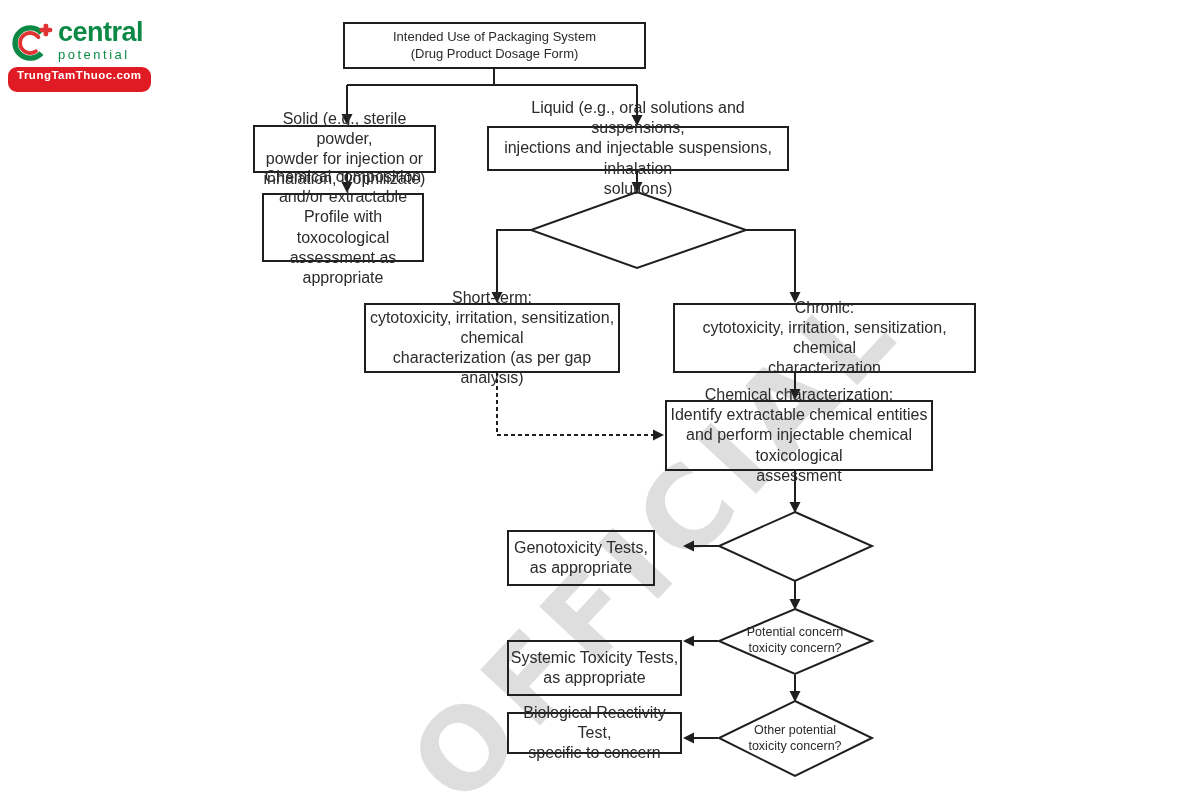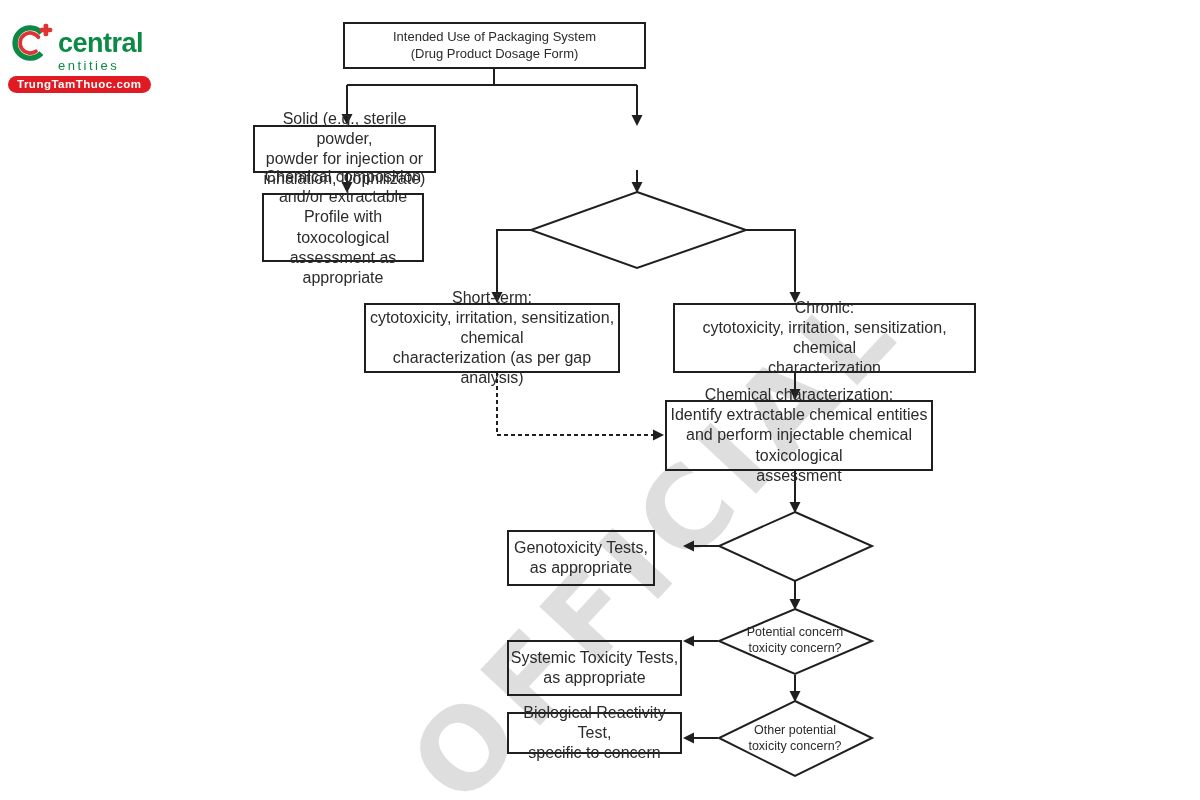--- a/index.html
+++ b/index.html
@@ -27,26 +27,26 @@
   .node-text { white-space:pre-line; font-size:16px; line-height:1.26; }
   .dlabel {
     position:absolute; z-index:2; transform:translate(-50%,-50%);
     text-align:center; white-space:pre-line; color:#2b2b2b;
     font-size:12.5px; line-height:1.26;
   }
   
   .logo { position:absolute; left:8px; top:18px; z-index:3; width:150px; }
   .logo-row { display:flex; align-items:flex-start; }
   .logo-mark { width:46px; height:42px; margin-top:4px; }
-  .logo-textcol { margin-left:4px;margin-top:11px; }
+  .logo-textcol { margin-left:4px; }
   .brand { font-size:27px; font-weight:bold; color:#0c8a45; line-height:1.05; letter-spacing:-0.5px; }
   .sub { font-size:13px; color:#0c8a45; letter-spacing:2.5px; margin-top:1px; }
   .badge {
     display:inline-block; margin-top:3px; background:#e11b23; color:#ffffff;
-    font-size:11.5px; font-weight:bold; padding:2px 9px 3px 9px;
+    font-size:11.5px; font-weight:bold; padding:2px 9px 11px 9px;
     border-radius:9px; letter-spacing:0.5px;
   }
 </style>
 </head>
 <body>
 
 <div class="canvas">
 
   <div class="watermark">OFFICIAL</div>
 
@@ -83,20 +83,23 @@
     </g>
   </svg>
 
   <div class="box node-text" style="left:343px;top:22px;width:303px;height:47px;font-size:13px">Intended Use of Packaging System
 (Drug Product Dosage Form)</div>
 
   <div class="box node-text" style="left:253px;top:125px;width:183px;height:48px">Solid (e.g., sterile powder,
 powder for injection or
 inhalation, lyophilizate)</div>
 
+  <div class="box node-text" style="left:487px;top:126px;width:302px;height:45px">Liquid (e.g., oral solutions and suspensions,
+injections and injectable suspensions, inhalation
+solutions)</div>
 
   <div class="box node-text" style="left:262px;top:193px;width:162px;height:69px">Chemical composition
 and/or extractable
 Profile with toxocological
 assessment as appropriate</div>
 
   <div class="box node-text" style="left:364px;top:303px;width:256px;height:70px">Short-term:
 cytotoxicity, irritation, sensitization, chemical
 characterization (as per gap analysis)</div>
 
@@ -129,19 +132,19 @@
   <div class="logo">
     <div class="logo-row">
       <svg class="logo-mark" viewBox="0 0 104 100">
         <path d="M76.8,74.1 A36,36 0 1 1 76.8,25.9" stroke="#0c8a45" stroke-width="13" fill="none"></path>
         <path d="M63.8,69.7 A24,24 0 1 1 69.7,36.2" stroke="#e03333" stroke-width="9" fill="none" stroke-linecap="round"></path>
         <rect x="82" y="4" width="11" height="30" rx="4" fill="#e03333"></rect>
         <rect x="72.5" y="13.5" width="30" height="11" rx="4" fill="#e03333"></rect>
       </svg>
       <div class="logo-textcol">
         <div class="brand">central</div>
-        <div class="sub">entities</div>
+        <div class="sub">potential</div>
       </div>
     </div>
     <div class="badge">TrungTamThuoc.com</div>
   </div>
 
 </div>
 
 </body></html>

